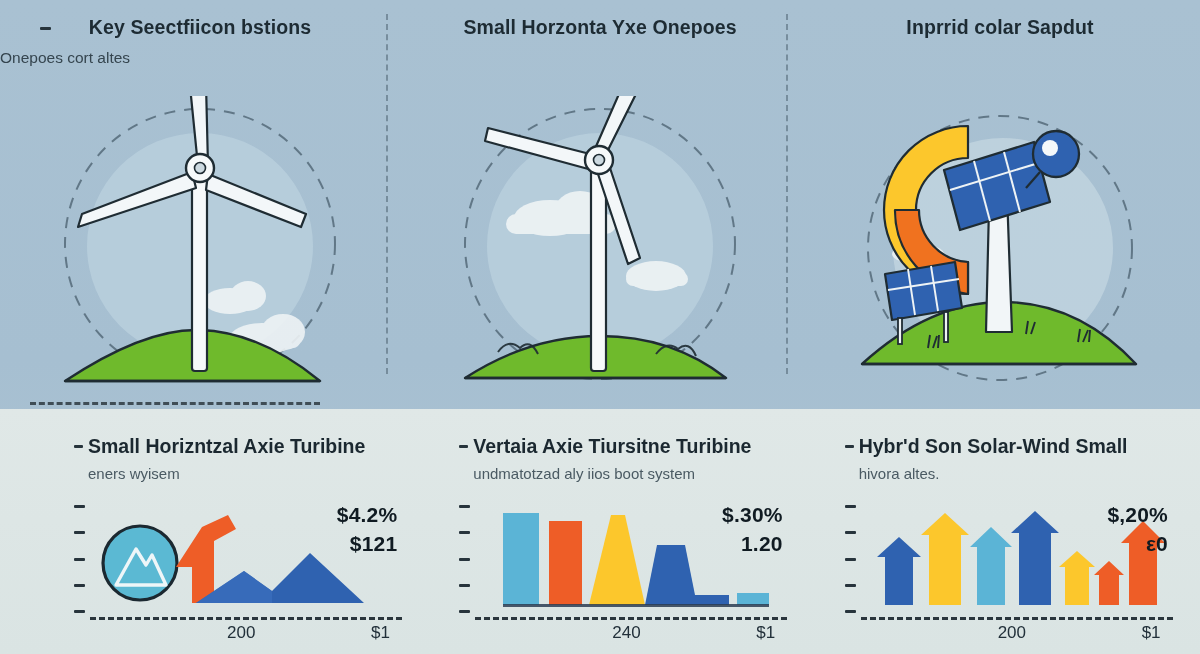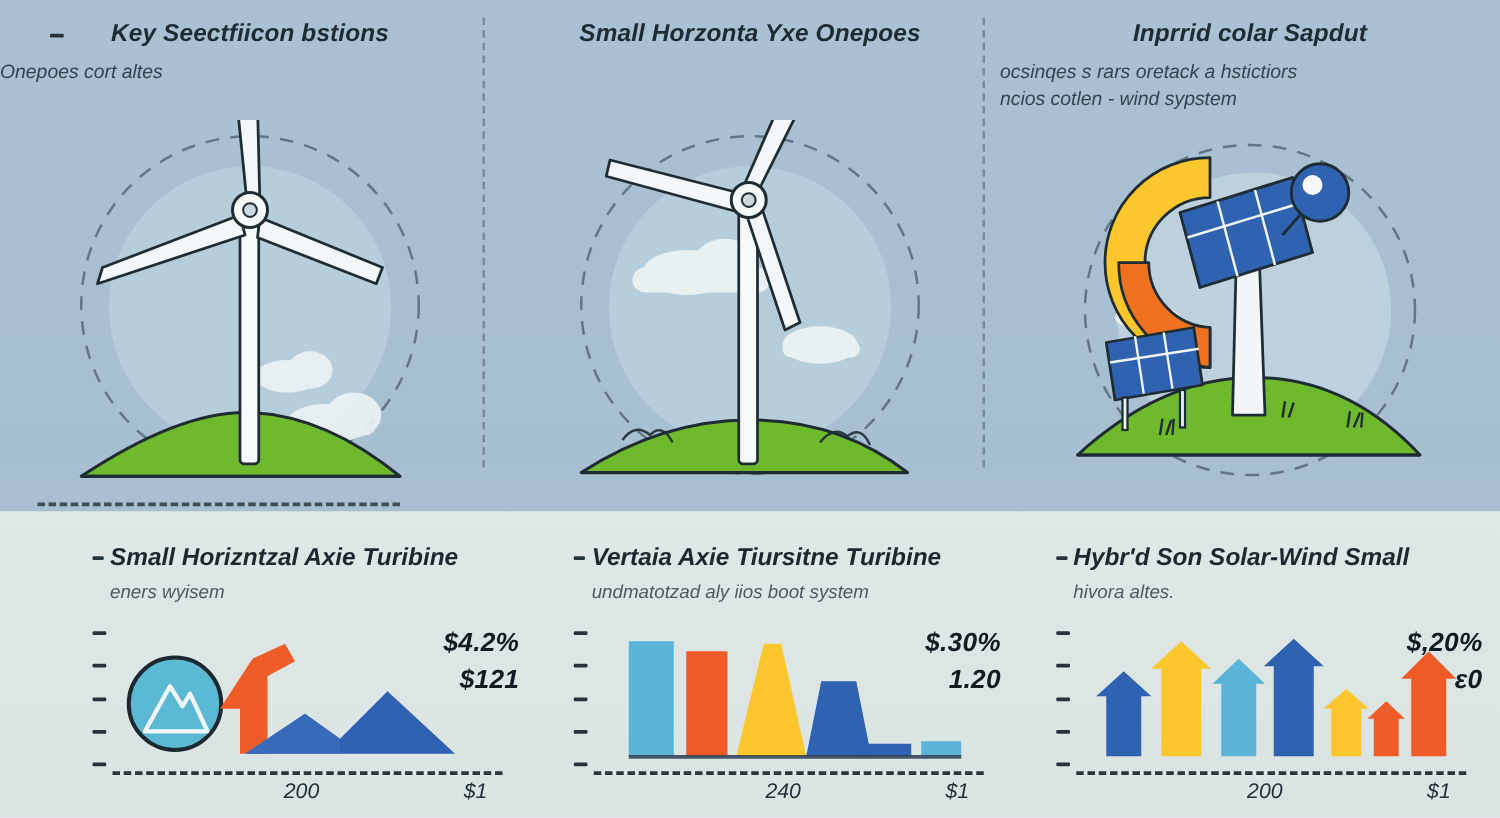--- a/index.html
+++ b/index.html
@@ -5,21 +5,20 @@
   * { box-sizing: border-box; margin: 0; padding: 0; }
   html, body {
     width: 1200px; height: 654px;
     font-family: "Liberation Sans", sans-serif;
     overflow: hidden;
   }
   #infographic {
     position: relative;
     width: 1200px; height: 654px;
     background: linear-gradient(180deg, #a9c1d2 0%, #a6bfd1 55%, #aec4d3 100%);
-    font-style: italic;
   }
 
   
   .top-section {
     position: absolute; left: 0; top: 0;
     width: 1200px; height: 409px;
     display: flex;
   }
   .top-panel {
     position: relative;
@@ -136,21 +135,21 @@
     position: absolute;
     font-size: 17px;
     color: #22303a;
     font-weight: 500;
   }
   .x-mid { left: 120px; }
   .x-end { left: 264px; }
 
   .values {
     position: absolute;
-    right: 14px; top: 92px;
+    right: 32px; top: 92px;
     text-align: right;
   }
   .v-main, .v-secondary {
     font-size: 21px;
     font-weight: bold;
     color: #101b22;
     line-height: 1.38;
     letter-spacing: .2px;
   }
 
@@ -229,24 +228,20 @@
           <path d="M168 66 L200 162 L188 168 L158 78 Z"></path>
         </g>
         <circle cx="159" cy="64" r="14" fill="#f6f9fa" stroke="#1f2c33" stroke-width="2.4"></circle>
         <circle cx="159" cy="64" r="5.5" fill="#ccd9e0" stroke="#1f2c33" stroke-width="1.6"></circle>
       </svg>
     </div>
 
     <div class="top-panel">
       <div class="t-title">
         <span>Inprrid colar Sapdut</span>
-      </div>
-      <div class="t-sub">
-        <div>ocsinqes s rars oretack a hstictiors</div>
-        <div>ncios cotlen - wind sypstem</div>
       </div>
 
       <svg class="illu" viewBox="0 0 320 300">
         <circle cx="160" cy="152" r="132" fill="none" stroke="#4a5f6e" stroke-width="2" stroke-dasharray="11 9" opacity=".75"></circle>
         <circle cx="163" cy="152" r="110" fill="#c2d5e0" opacity=".8"></circle>
         <ellipse cx="78" cy="158" rx="26" ry="10" fill="#eef3f5" opacity=".85"></ellipse>
         <rect x="58" y="154" width="46" height="10" rx="5" fill="#eef3f5" opacity=".85"></rect>
 
         <path d="M128 30 L128 62 A 52 52 0 1 0 128 166 L128 198 A 84 84 0 1 1 128 30 Z" fill="#fcc72c" stroke="#1f2c33" stroke-width="2.2" stroke-linejoin="round"></path>
         <path d="M55 114 A 84 84 0 0 0 128 198 L128 166 A 52 52 0 0 1 79 114 Z" fill="#f0721f" stroke="#1f2c33" stroke-width="2.2" stroke-linejoin="round"></path>

